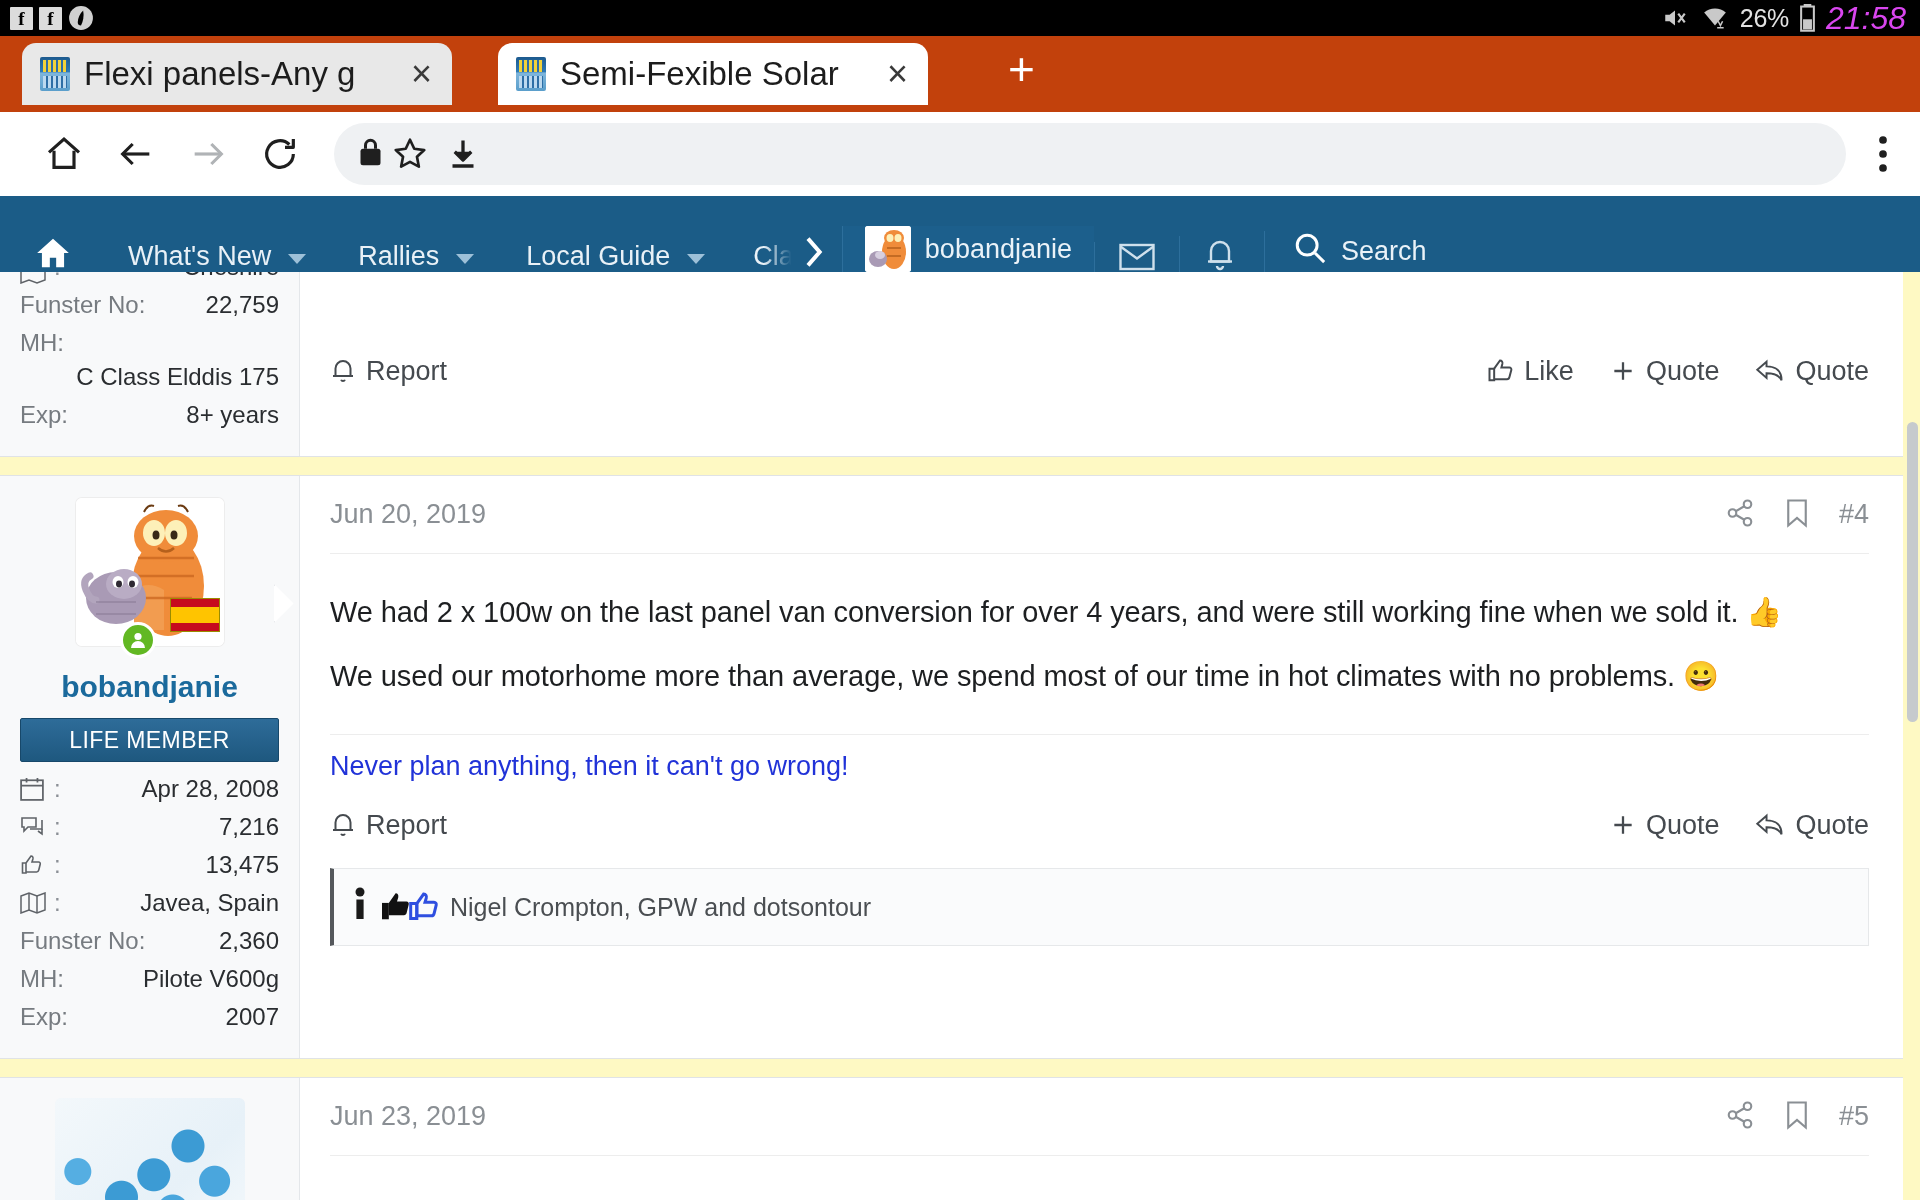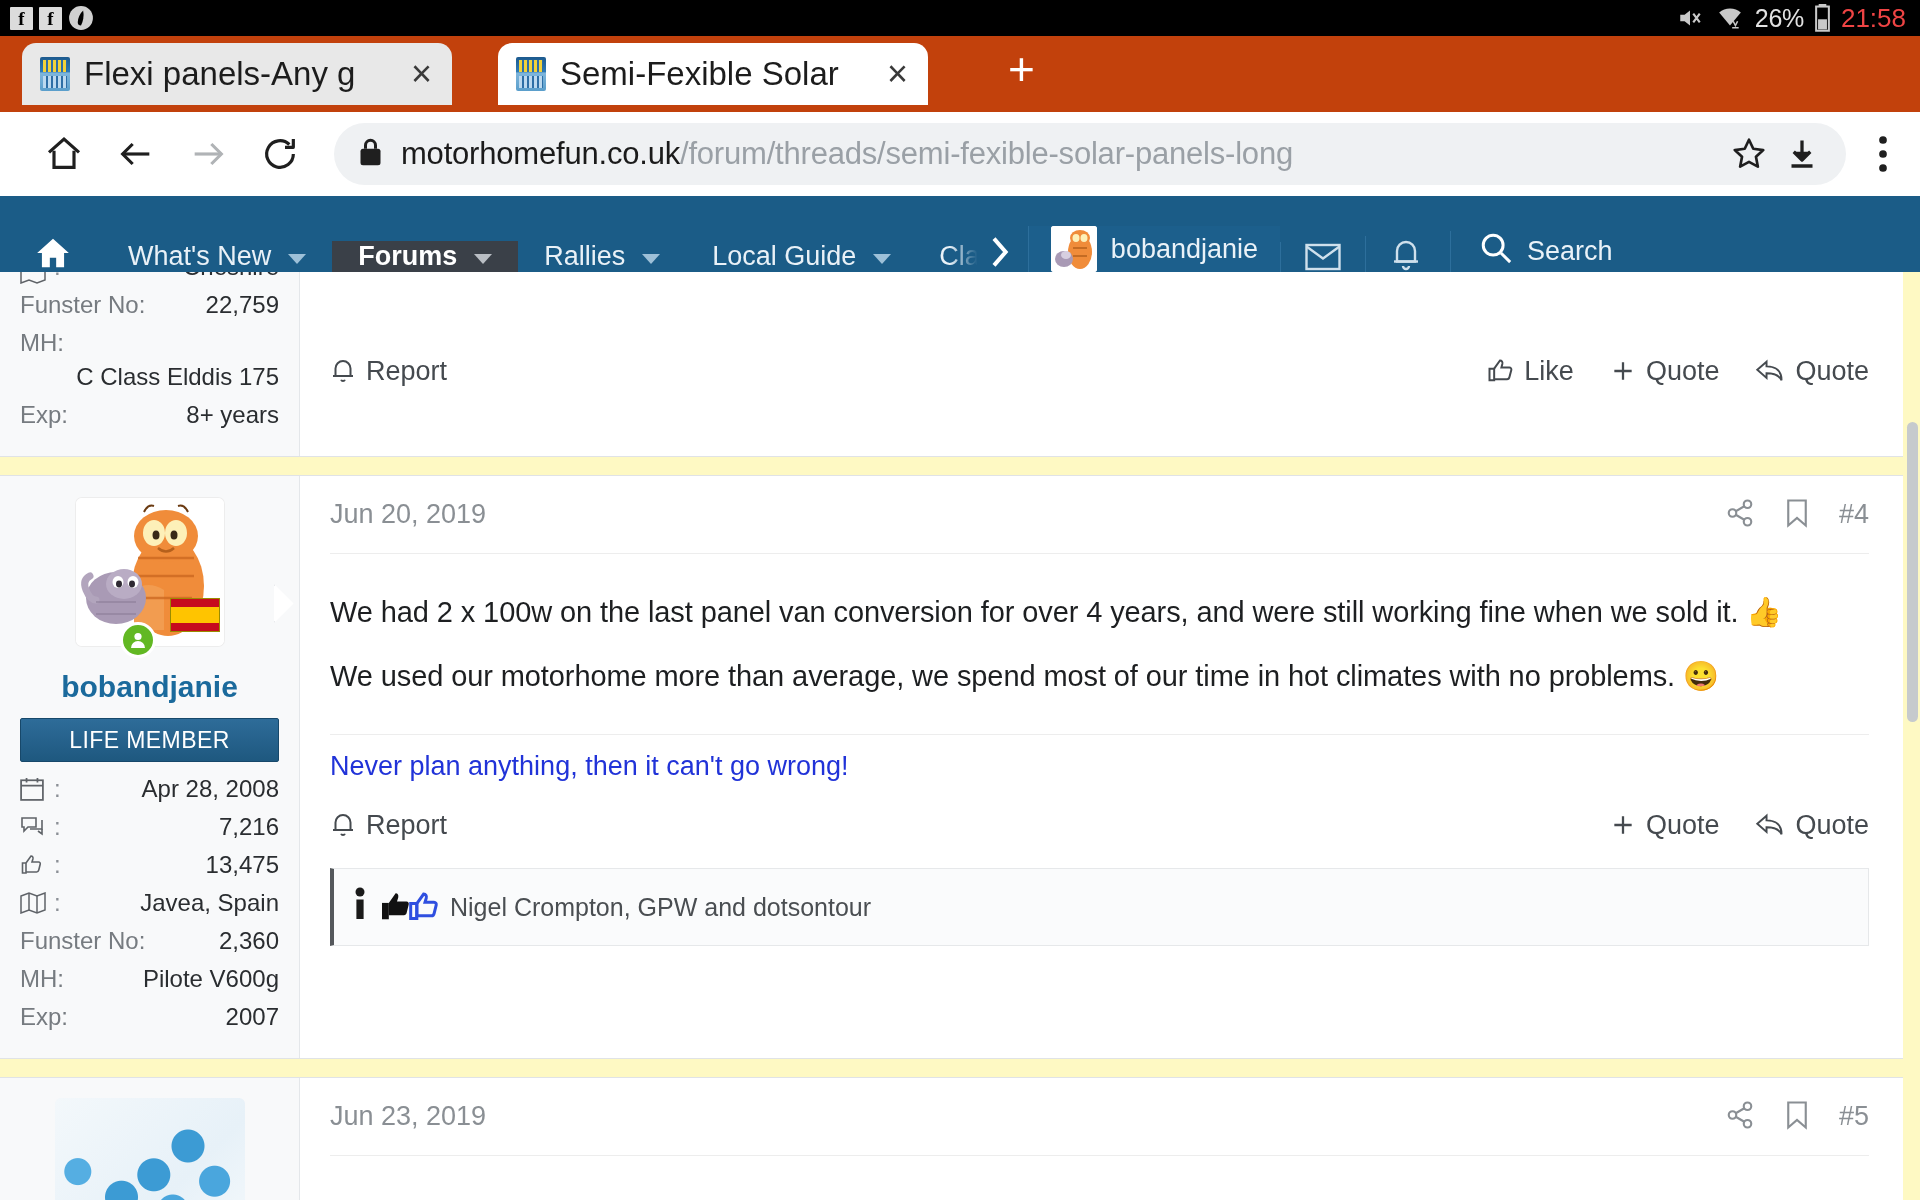--- a/index.html
+++ b/index.html
@@ -18,21 +18,21 @@
   .status-left { display: flex; align-items: center; gap: 6px; }
   .fb-icon {
     width: 23px; height: 23px; background: #dcdcdc; color: #000;
     font-weight: bold; font-family: "Liberation Serif", serif;
     font-size: 19px; line-height: 23px; text-align: center;
     border-radius: 1px;
   }
   .status-right { display: flex; align-items: center; gap: 9px; }
   .status-right svg { display: block; }
   .batt-pct { font-size: 25px; letter-spacing: -0.3px; color:#e2e2e2; }
-  .clock { font-size: 26px; color:#ef4444; letter-spacing: 0px; }
+  .clock { font-size: 32px; color:#d946ef; letter-spacing: 0px; font-style: italic; }
 
   
   .tab-strip {
     height: 76px; background: #c2410c;
     display: flex; align-items: center; padding-left: 22px; gap: 46px;
   }
   .tab {
     height: 62px; width: 430px; display: flex; align-items: center;
     border-radius: 14px 14px 0 0; padding: 0 10px 0 18px;
     position: relative; overflow: hidden;
@@ -318,21 +318,20 @@
     </svg>
   </span>
 
   <div class="omnibox">
     <span>
       <svg width="25" height="30" viewBox="0 0 14 18" fill="#1f1f1f">
         <rect x="1" y="7" width="12" height="10" rx="1.5"></rect>
         <path d="M4 7V5a3 3 0 0 1 6 0v2" fill="none" stroke="#1f1f1f" stroke-width="1.8"></path>
       </svg>
     </span>
-    <span class="omni-url"><span class="host">motorhomefun.co.uk</span><span class="path">/forum/threads/semi-fexible-solar-panels-long</span></span>
     <span class="omni-ico">
       <svg width="38" height="38" viewBox="0 0 24 24" fill="none" stroke="#1f1f1f" stroke-width="1.7">
         <path d="M12 3l2.7 5.7 6.3.8-4.6 4.3 1.2 6.2L12 17l-5.6 3 1.2-6.2L3 9.5l6.3-.8z" stroke-linejoin="round"></path>
       </svg>
     </span>
     <span class="omni-ico">
       <svg width="36" height="36" viewBox="0 0 24 24" fill="none" stroke="#1f1f1f" stroke-width="2.2">
         <path d="M12 3v11"></path>
           <path d="M6.5 10.5L12 16l5.5-5.5" fill="#1f1f1f" stroke-linejoin="round"></path>
           <path d="M5 20h14"></path>
@@ -350,24 +349,20 @@
 </div>
 
 <div class="site-nav">
   <div class="nav-item home">
     <svg width="38" height="38" viewBox="0 0 24 24" fill="#fff">
       <path d="M12 3L2 12h3v9h5v-6h4v6h5v-9h3z"></path>
     </svg>
   </div>
   <div class="nav-item">
     <span>What's New</span>
-    <span class="caret"></span>
-  </div>
-  <div class="nav-item active">
-    <span>Forums</span>
     <span class="caret"></span>
   </div>
   <div class="nav-item">
     <span>Rallies</span>
     <span class="caret"></span>
   </div>
   <div class="nav-item">
     <span>Local Guide</span>
     <span class="caret"></span>
   </div>

